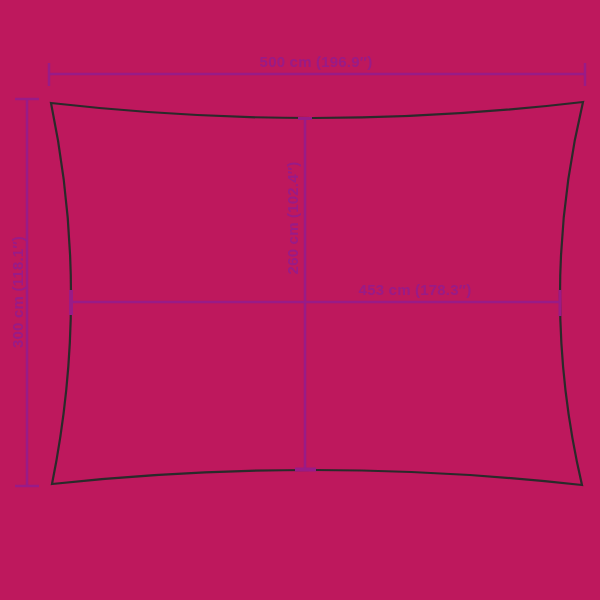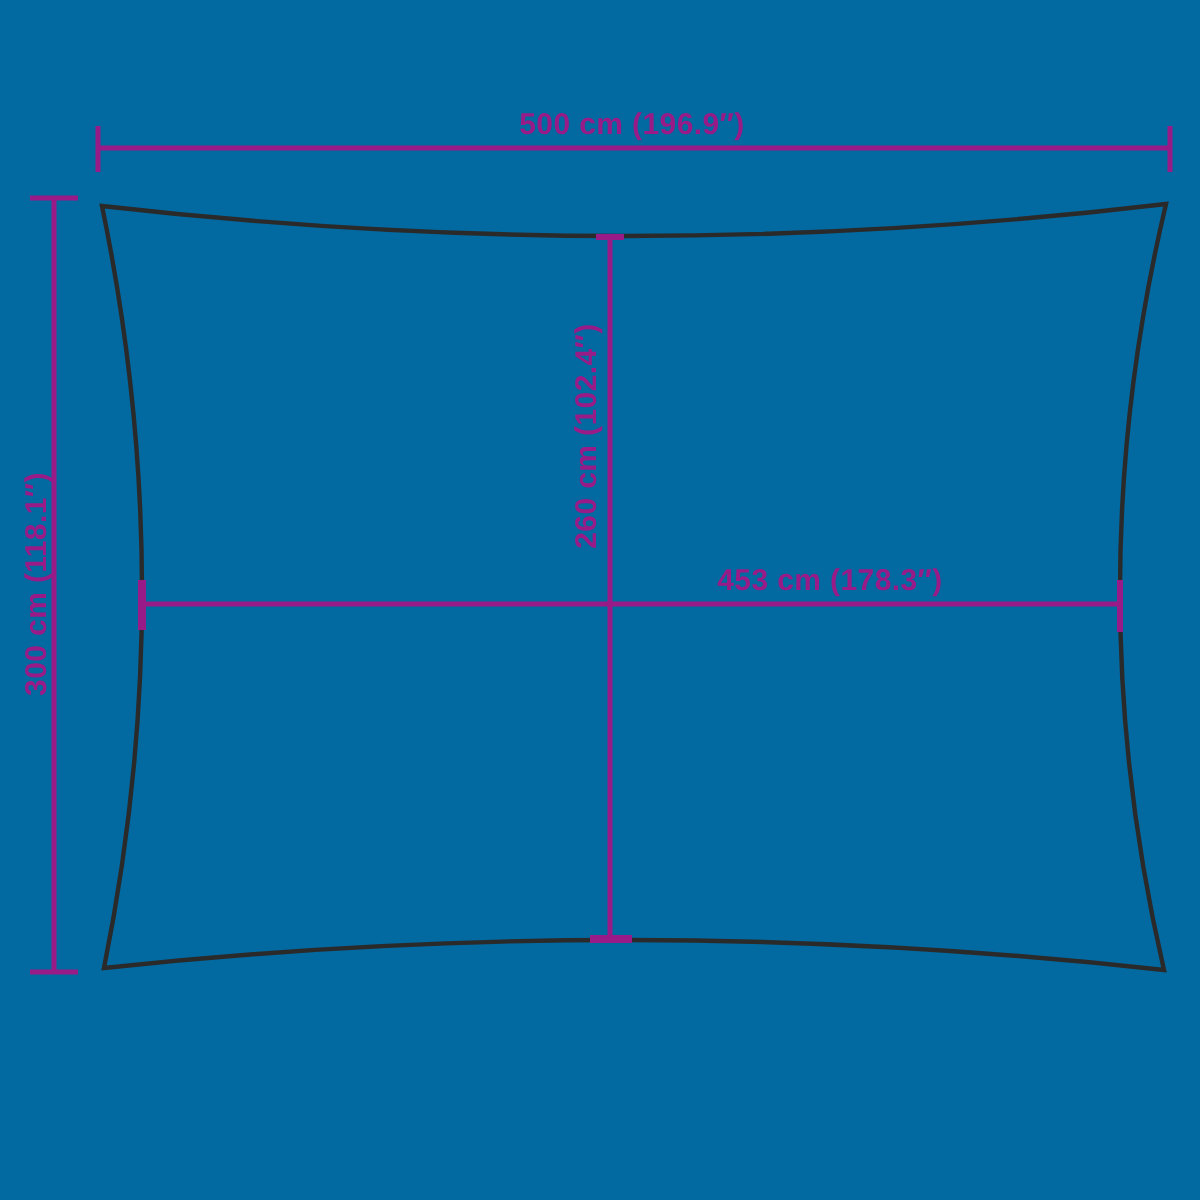--- a/index.html
+++ b/index.html
@@ -3,21 +3,21 @@
 <meta charset="utf-8">
 <style>
   html, body {
     margin: 0;
     padding: 0;
     background: #ffffff;
   }
   .canvas {
     width: 600px;
     height: 600px;
-    background: #0369a1;
+    background: #be185d;
     position: relative;
     overflow: hidden;
   }
   svg { display: block; }
   .dim-line { fill: none; }
   .dim-label {
     font-family: "Liberation Sans", "DejaVu Sans", sans-serif;
     font-size: 15px;
     font-weight: bold;
     letter-spacing: 0.2px;

